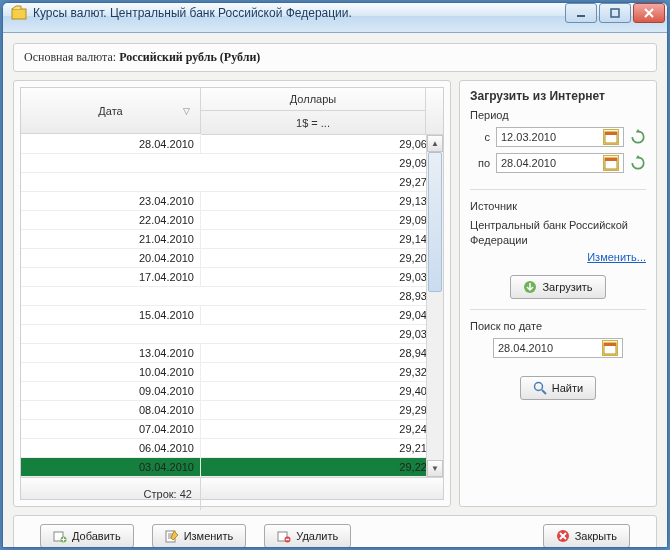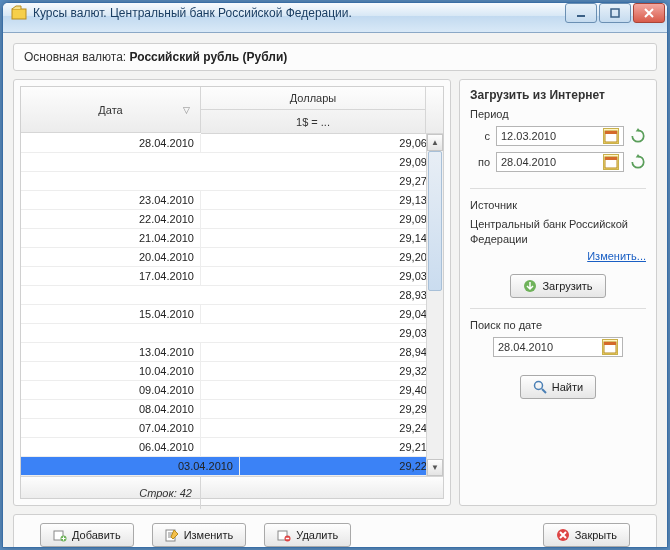--- a/index.html
+++ b/index.html
@@ -12,52 +12,52 @@
 .titlebar .title-text { flex: 1; color: #1a3e63; font-size: 12px; }
 .win-buttons { display: flex; gap: 2px; }
 .win-btn { width: 32px; height: 20px; border: 1px solid #6a8fb3; border-radius: 3px; display: flex; align-items: center; justify-content: center; cursor: pointer; }
 .win-btn.min { background: linear-gradient(#e8f1f9, #c5dbef); }
 .win-btn.max { background: linear-gradient(#e8f1f9, #c5dbef); }
 .win-btn.close { background: linear-gradient(#f3a9a2, #d85b4a); color: #fff; border-color: #a84437; }
 .win-btn svg { width: 12px; height: 12px; }
 
 .content { flex: 1; background: #f3f3f2; padding: 10px; display: flex; flex-direction: column; gap: 8px; }
 
-.info-row { border: 1px solid #cfcfcf; border-radius: 3px; background: #fcfcfc; padding: 6px 10px; font-size: 12px; }
+.info-row { border: 1px solid #cfcfcf; border-radius: 3px; background: #fcfcfc; padding: 6px 10px; font-size: 12px; font-family: Liberation Serif, serif; }
 .info-row .label { color: #333; }
 .info-row .value { font-weight: bold; color: #222; }
 
 .main-area { flex: 1; display: flex; gap: 8px; min-height: 0; }
 
 .left-panel { flex: 1; border: 1px solid #cfcfcf; border-radius: 3px; background: #fcfcfc; padding: 6px; display: flex; flex-direction: column; min-height: 0; }
 .table-wrap { flex: 1; border: 1px solid #d0d0d0; background: #fff; display: flex; flex-direction: column; min-height: 0; position: relative; }
 
 .thead { display: flex; }
 .th { background: linear-gradient(#fdfdfd, #ececec); border-right: 1px solid #d6d6d6; border-bottom: 1px solid #d6d6d6; text-align: center; color: #333; }
 .th-date { width: 180px; height: 46px; display: flex; align-items: center; justify-content: center; position: relative; }
 .th-date .sort-glyph { position: absolute; right: 10px; color: #888; font-size: 9px; }
 .th-col2 { flex: 1; display: flex; flex-direction: column; }
 .th-top { height: 23px; display: flex; align-items: center; justify-content: center; border-bottom: 1px solid #d6d6d6; }
 .th-bot { height: 23px; display: flex; align-items: center; justify-content: center; }
 .th-scroll { width: 17px; background: linear-gradient(#fdfdfd, #ececec); border-bottom: 1px solid #d6d6d6; }
 
 .tbody { flex: 1; overflow: hidden; position: relative; }
 .trow { display: flex; height: 19px; border-bottom: 1px solid #ededed; }
-.trow.selected { background: #3b82f6; padding-left: 39px; }
+.trow.selected { background: #15803d; }
 .td { padding: 2px 6px; display: flex; align-items: center; }
 .td-date { width: 180px; justify-content: flex-end; border-right: 1px solid #ededed; color: #222; }
 .td-val { flex: 1; justify-content: flex-end; padding-right: 10px; color: #222; }
 
 .vscroll { position: absolute; right: 0; top: 0; bottom: 0; width: 17px; background: #f0f0f0; border-left: 1px solid #d6d6d6; }
 .vscroll .arrow { height: 17px; background: linear-gradient(#fdfdfd, #e4e4e4); border: 1px solid #c6c6c6; display: flex; align-items: center; justify-content: center; font-size: 8px; color: #555; }
 .vscroll .thumb { position: absolute; top: 17px; left: 1px; right: 1px; height: 140px; background: linear-gradient(#e8eef5, #cadcef); border: 1px solid #a8c0d8; border-radius: 2px; }
 .vscroll .arrow.down { position: absolute; bottom: 0; left: 0; right: 0; }
 
 .tfoot { height: 22px; background: linear-gradient(#fdfdfd, #ececec); border-top: 1px solid #d6d6d6; display: flex; }
-.tfoot .fcell { display: flex; align-items: center; padding: 16px 8px; font-style: italic; }
+.tfoot .fcell { display: flex; align-items: center; padding: 16px 8px; }
 .tfoot .fcell.date { width: 180px; justify-content: flex-end; border-right: 1px solid #d6d6d6; color: #333; }
 
 .right-panel { width: 198px; border: 1px solid #cfcfcf; border-radius: 3px; background: #fcfcfc; padding: 8px 10px; display: flex; flex-direction: column; font-size: 11px; color: #333; }
 .rp-title { font-weight: bold; font-size: 12px; margin-bottom: 6px; }
 .rp-sub { margin-bottom: 6px; }
 .date-row { display: flex; align-items: center; gap: 6px; margin-bottom: 6px; }
 .date-row .dl { width: 20px; text-align: right; }
 .date-input { flex: 1; height: 20px; border: 1px solid #b5b5b5; background: #fff; display: flex; align-items: center; padding: 0 4px; justify-content: space-between; }
 .date-input .cal-btn { width: 16px; height: 16px; background: linear-gradient(#fff6c8, #f5de78); border: 1px solid #c9b04a; display: flex; align-items: center; justify-content: center; }
 .mini-icon { width: 16px; height: 16px; display: inline-flex; align-items: center; justify-content: center; cursor: pointer; }

